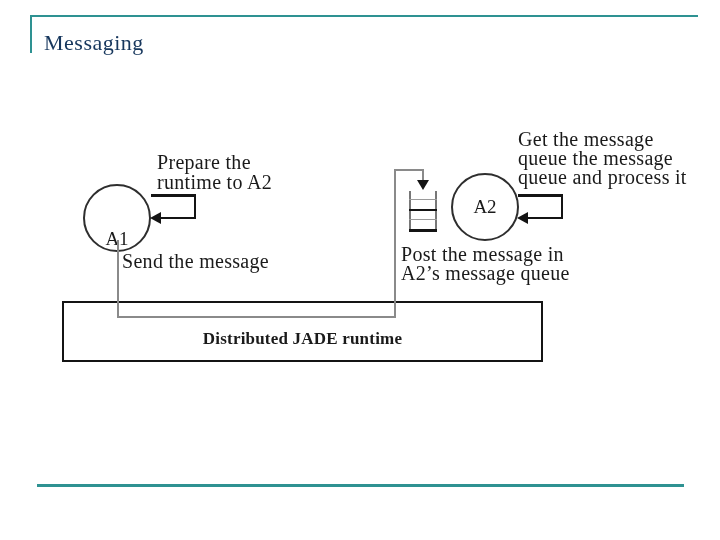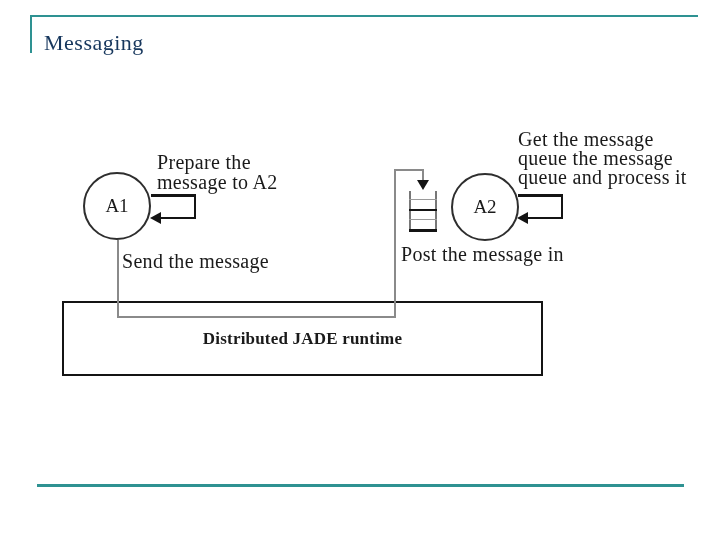--- a/index.html
+++ b/index.html
@@ -35,52 +35,52 @@
     color:var(--ink);white-space:nowrap;z-index:4;
   }
   .note span{display:block;}
   .tri{position:absolute;width:0;height:0;z-index:4;}
   .tri.left{border-top:6px solid transparent;border-bottom:6px solid transparent;border-right:11px solid #141414;}
   .tri.down{border-left:6px solid transparent;border-right:6px solid transparent;border-top:10px solid #141414;}
   .queue{position:absolute;left:409px;top:191px;width:28px;height:41px;z-index:2;}
   .queue .side{position:absolute;top:0;width:2px;height:41px;background:#777;}
   .queue .slot{position:absolute;left:0;width:28px;}
   .runtime{
-    position:absolute;left:62px;top:301px;width:481px;height:75px;
+    position:absolute;left:62px;top:301px;width:481px;height:61px;
     border:2px solid #141414;background:#fff;box-sizing:border-box;z-index:1;
   }
   .runtime .lbl{
     position:absolute;left:0;right:0;top:26px;text-align:center;
     font-size:17px;font-weight:700;letter-spacing:.2px;color:var(--ink);
   }
 </style>
 </head>
 <body>
 
 <div class="slide">
 
   <div class="accent top"></div>
   <div class="accent leftstub"></div>
   <div class="accent bottom"></div>
 
   <h1 class="title">Messaging</h1>
 
   <div>
 
-    <div class="circle" style="left:83px;top:172px;">
+    <div class="circle" style="left:83px;top:184px;align-items:flex-end;">
       <span>A1</span>
     </div>
     <div class="ln black" style="left:151px;top:194px;width:45px;height:3px;"></div>
     <div class="ln black" style="left:194px;top:194px;width:2px;height:25px;"></div>
     <div class="ln black" style="left:159px;top:217px;width:37px;height:2px;"></div>
     <div class="tri left" style="left:150px;top:212px;"></div>
 
     <div class="note" style="left:157px;top:152px;">
       <span>Prepare the</span>
-      <span>message to A2</span>
+      <span>runtime to A2</span>
     </div>
 
     <div class="note" style="left:122px;top:251px;">Send the message</div>
 
     <div class="ln gray" style="left:117px;top:240px;width:2px;height:78px;"></div>
     <div class="ln gray" style="left:117px;top:316px;width:279px;height:2px;"></div>
     <div class="ln gray" style="left:394px;top:169px;width:2px;height:149px;"></div>
     <div class="ln gray" style="left:394px;top:169px;width:30px;height:2px;"></div>
     <div class="ln gray" style="left:422px;top:169px;width:2px;height:12px;"></div>
     <div class="tri down" style="left:417px;top:180px;"></div>
@@ -103,20 +103,21 @@
     <div class="tri left" style="left:517px;top:212px;"></div>
 
     <div class="note" style="left:518px;top:130px;line-height:19px;">
       <span>Get the message</span>
       <span>queue the message</span>
       <span>queue and process it</span>
     </div>
 
     <div class="note" style="left:401px;top:245px;line-height:19px;">
       <span>Post the message in</span>
+      <span>A2’s message queue</span>
     </div>
 
     <div class="runtime">
       <div class="lbl">Distributed JADE runtime</div>
     </div>
 
   </div>
 </div>
 
 </body></html>

